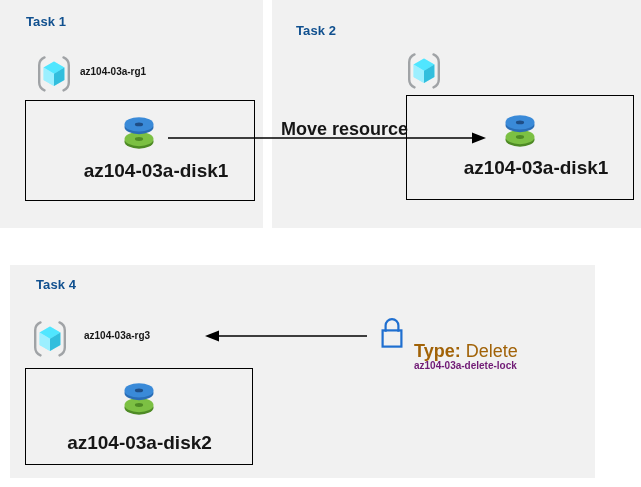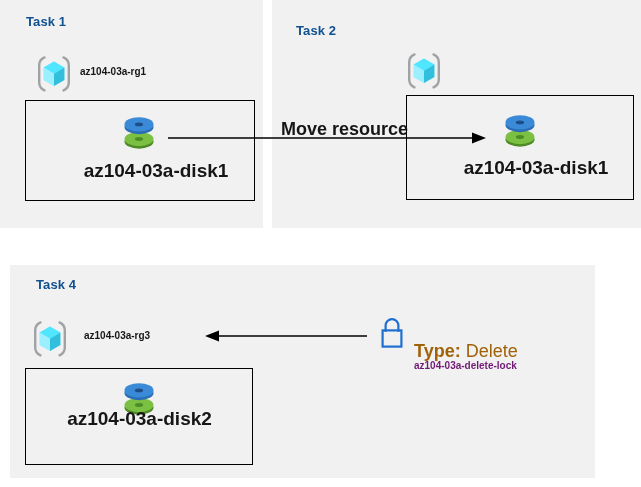--- a/index.html
+++ b/index.html
@@ -88,21 +88,21 @@
     position: absolute;
     font-weight: bold;
     font-size: 19px;
     color: #161616;
     white-space: nowrap;
     text-align: center;
     padding-left: 16px;
   }
   #disk1-label  { left: 25px;  top: 160px; width: 230px; }
   #disk1b-label { left: 406px; top: 157px; width: 228px; }
-  #disk2-label  { left: 25px;  top: 408px; width: 197px; }
+  #disk2-label  { left: 25px;  top: 432px; width: 197px; }
 
   
   #lock-icon {
     position: absolute;
     left: 377px;
     top: 316px;
     width: 30px;
     height: 34px;
   }
   #lock-icon svg { display: block; width: 30px; height: 34px; }

